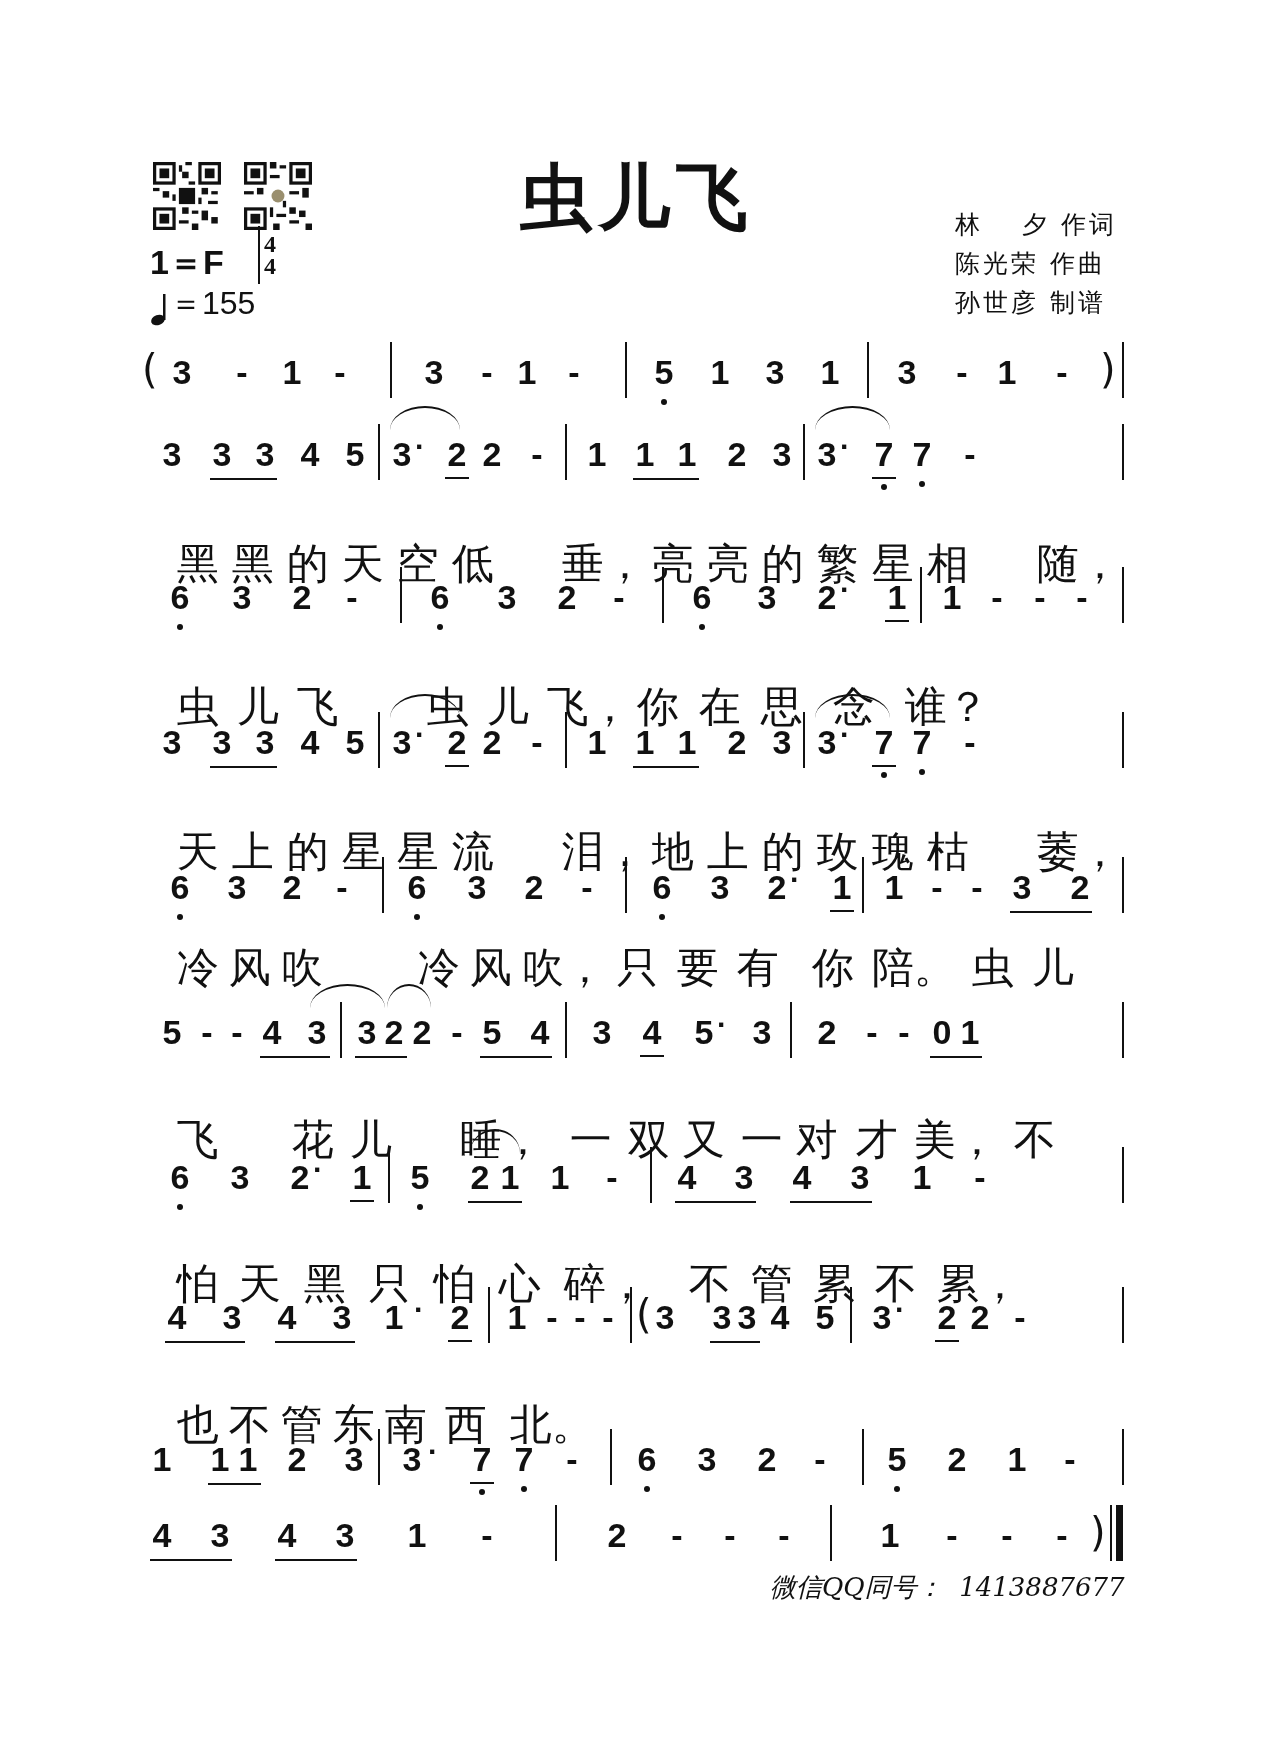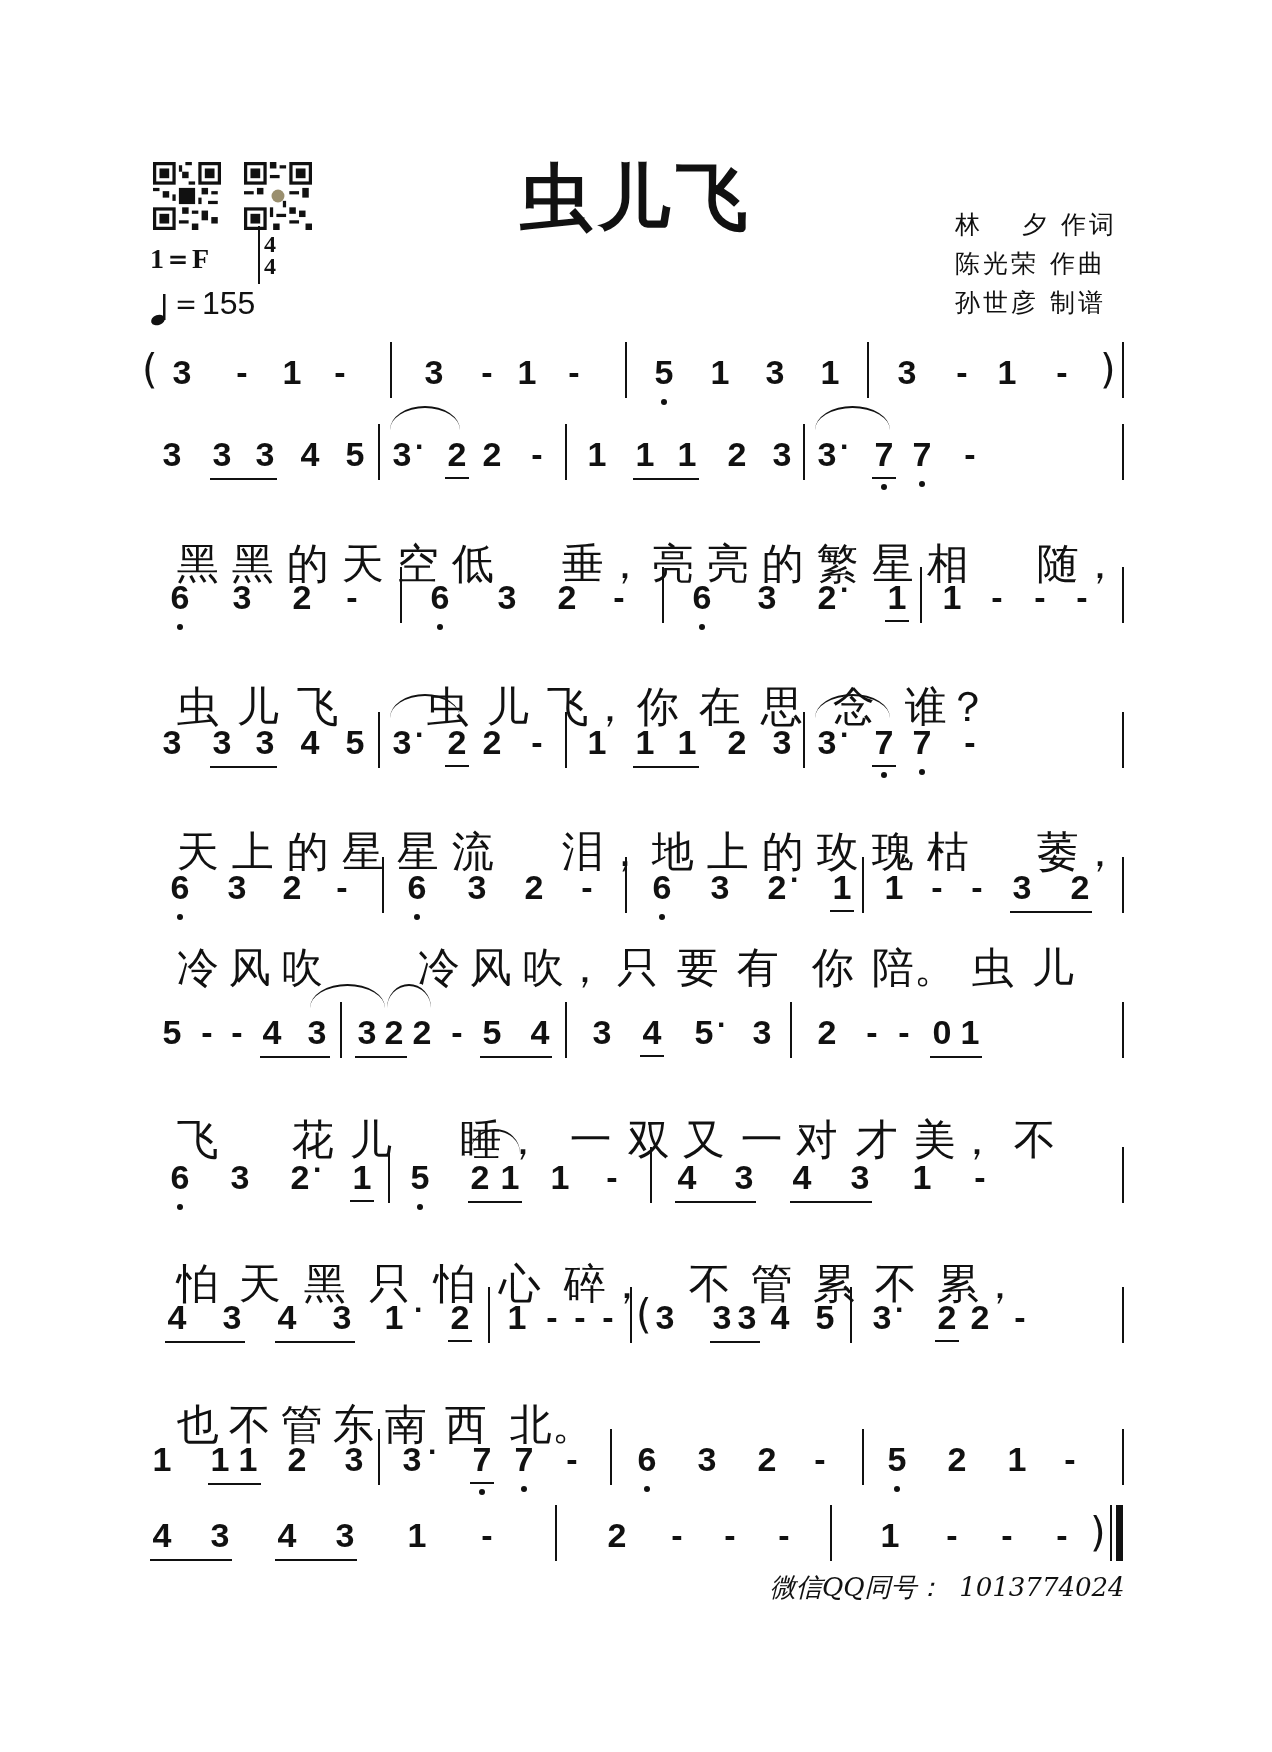--- a/index.html
+++ b/index.html
@@ -2,22 +2,22 @@
 <html><head>
 <meta charset="utf-8">
 <style>
   html, body { margin:0; padding:0; background:#ffffff; }
   body { width:1272px; height:1752px; position:relative; overflow:hidden;
          font-family:"Liberation Sans", "DejaVu Sans", sans-serif; color:#111; }
   .qr { position:absolute; width:70px; height:68px; background:#fff; }
   .qr svg { width:100%; height:100%; display:block; }
   .title { position:absolute; left:520px; top:150px; font-family:"DejaVu Serif", serif;
            font-size:72px; font-weight:bold; letter-spacing:6px; color:#111; }
-  .key { position:absolute; left:150px; top:240px; font-size:28px; font-weight:bold;
-         font-family:Liberation Serif, serif; }
+  .key { position:absolute; left:150px; top:240px; font-size:34px; font-weight:bold;
+         font-family:Liberation Sans, sans-serif; }
   .timesig { position:absolute; left:258px; top:233px; width:24px; text-align:center;
              font-size:24px; font-weight:bold; font-family:"Liberation Serif", serif; line-height:22px; }
   .timesig .bar { border-top:2px solid #111; margin:1px 0; }
   .tempo { position:absolute; left:150px; top:282px; font-size:32px; }
   .tempo .note { display:inline-block; position:relative; width:20px; height:34px; vertical-align:bottom; }
   .credits { position:absolute; left:955px; top:205px; font-family:"DejaVu Serif", serif;
              font-size:25px; line-height:39px; letter-spacing:3px; }
   .credits div { white-space:pre; }
 
   .row { position:absolute; left:150px; width:975px; height:60px; }
@@ -426,13 +426,13 @@
   <span class="bar" style="left:680px;"></span>
   <span class="tok" style="left:728px;">1</span>
   <span class="tok" style="left:790px;">-</span>
   <span class="tok" style="left:845px;">-</span>
   <span class="tok" style="left:900px;">-</span>
   <span class="paren" style="left:940px;">)</span>
   <span class="bar" style="left:960px;"></span>
   <span class="dbar" style="left:966px;"></span>
 </div>
 
-<div class="watermark"><span>微信QQ同号：</span>  <span>1013774024</span></div>
+<div class="watermark"><span>微信QQ同号：</span>  <span>1413887677</span></div>
 
 </body></html>

